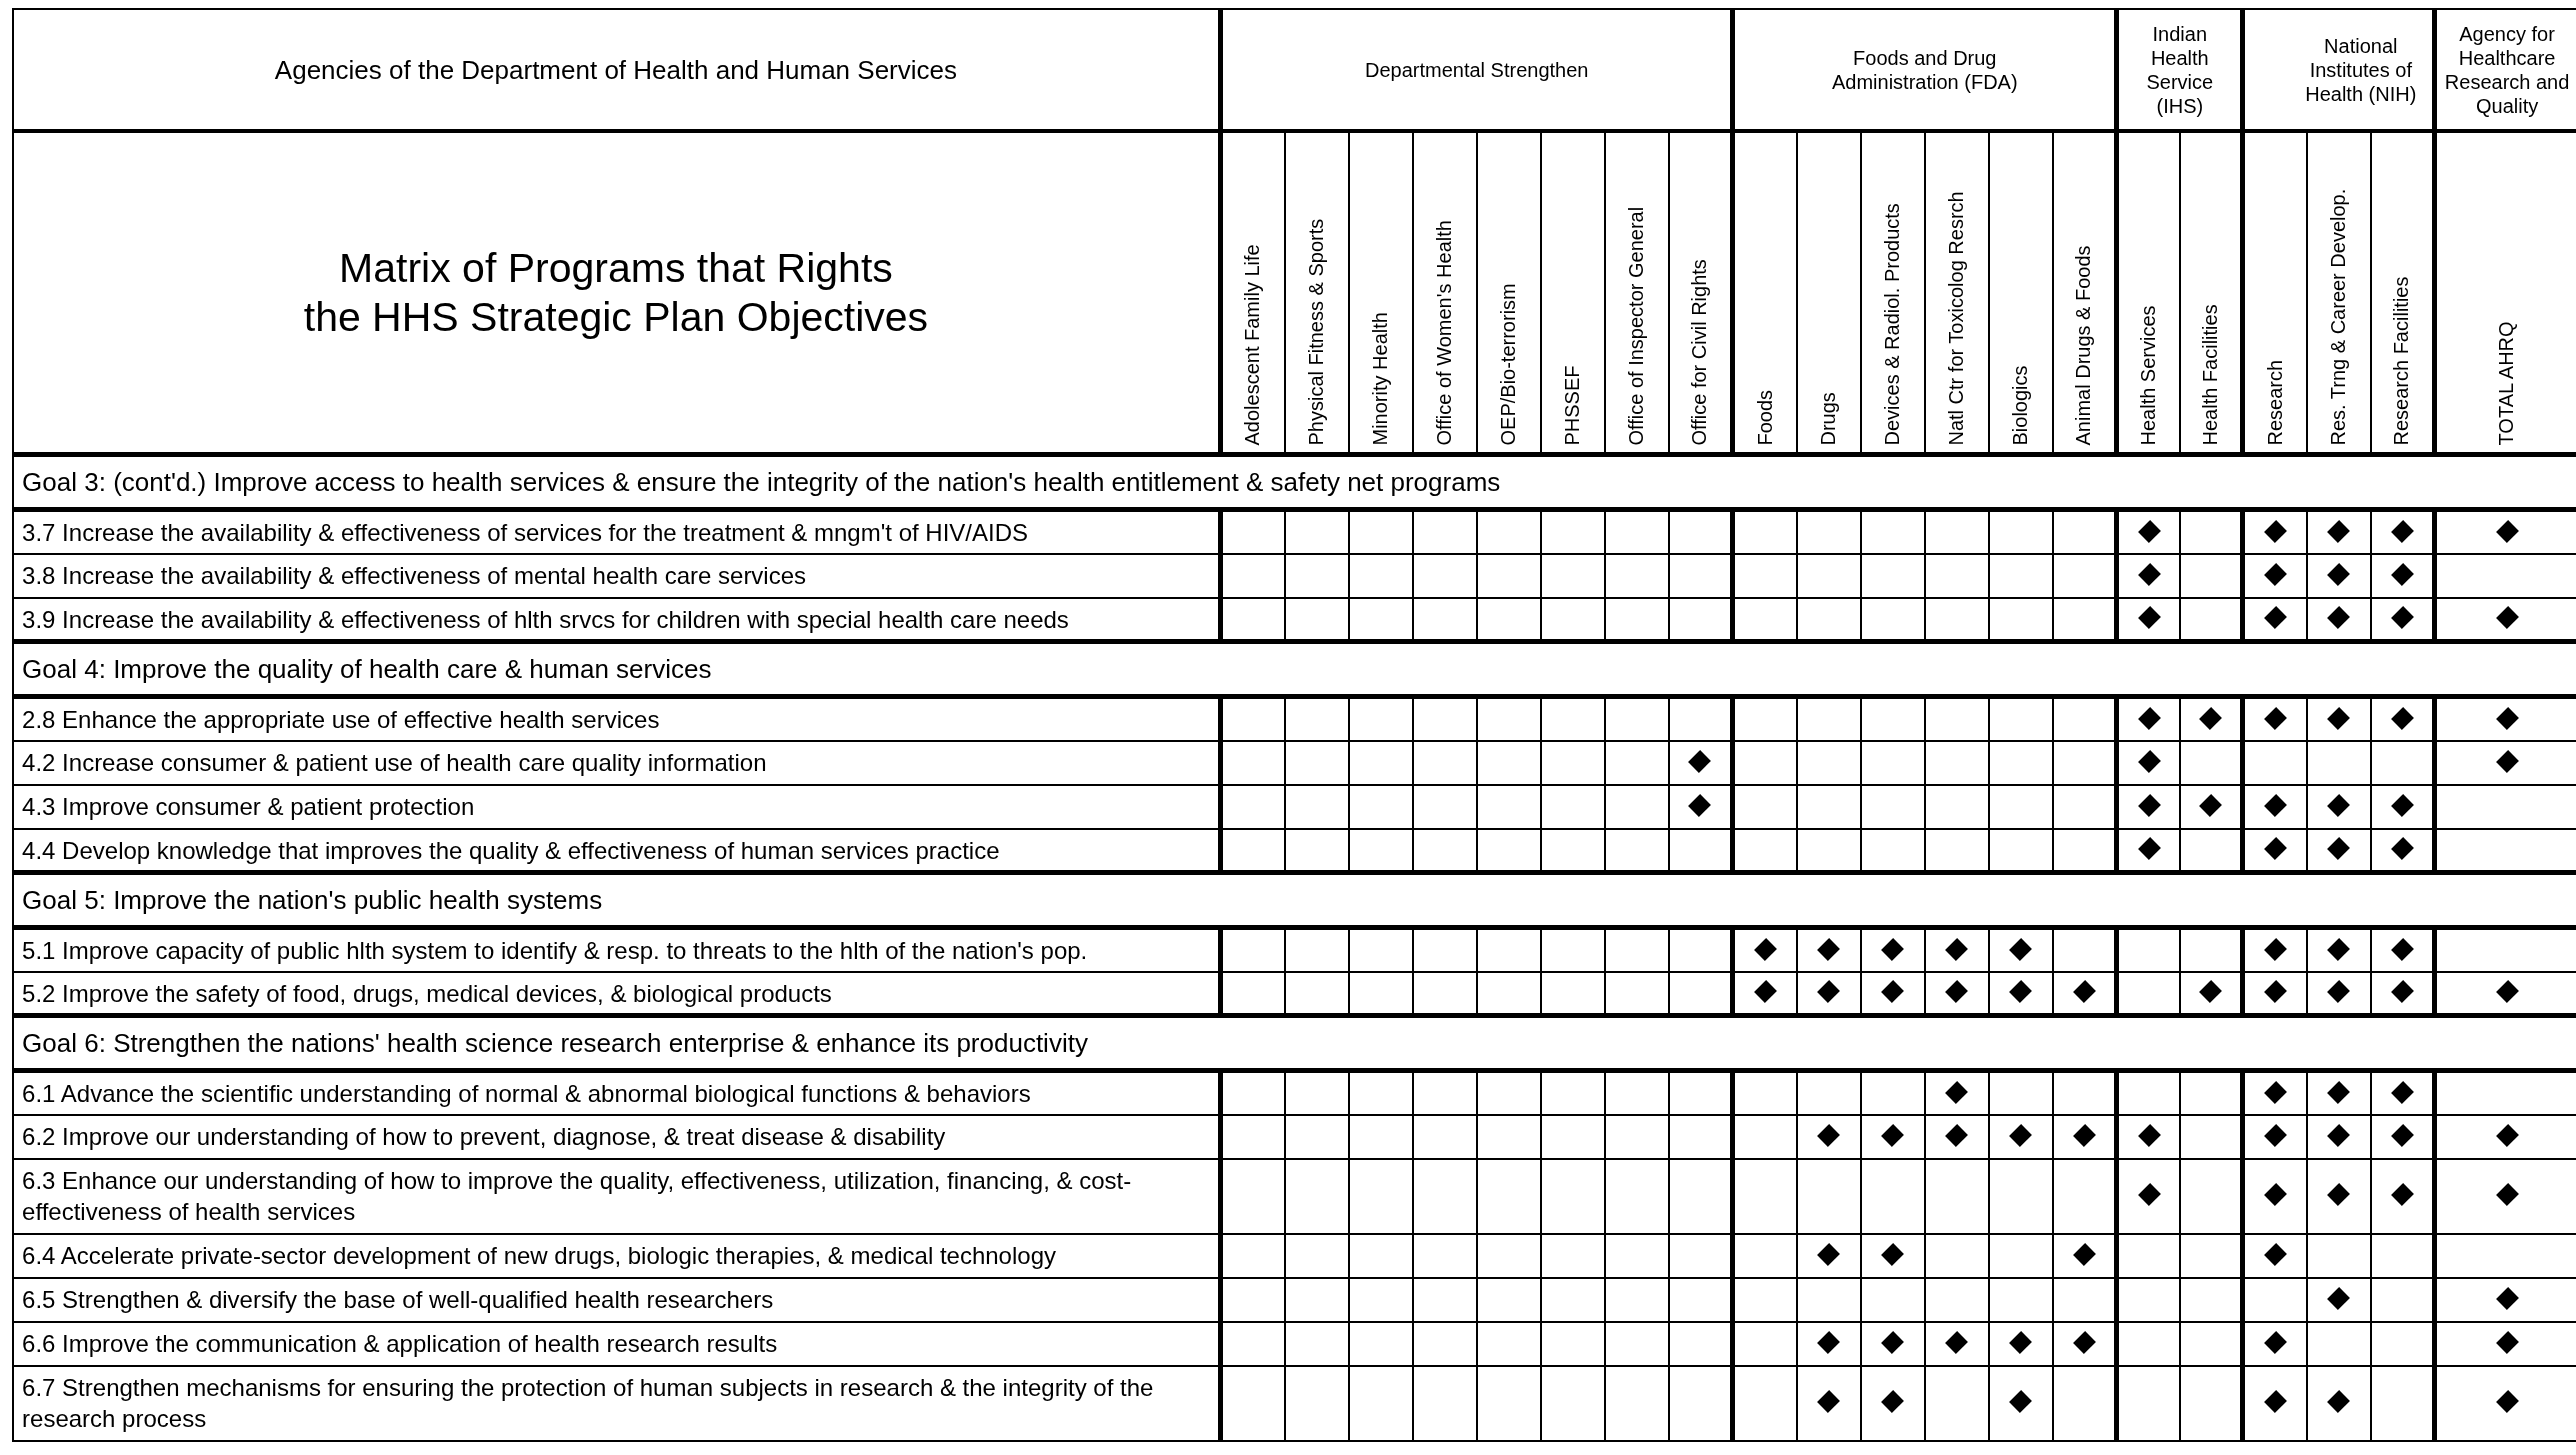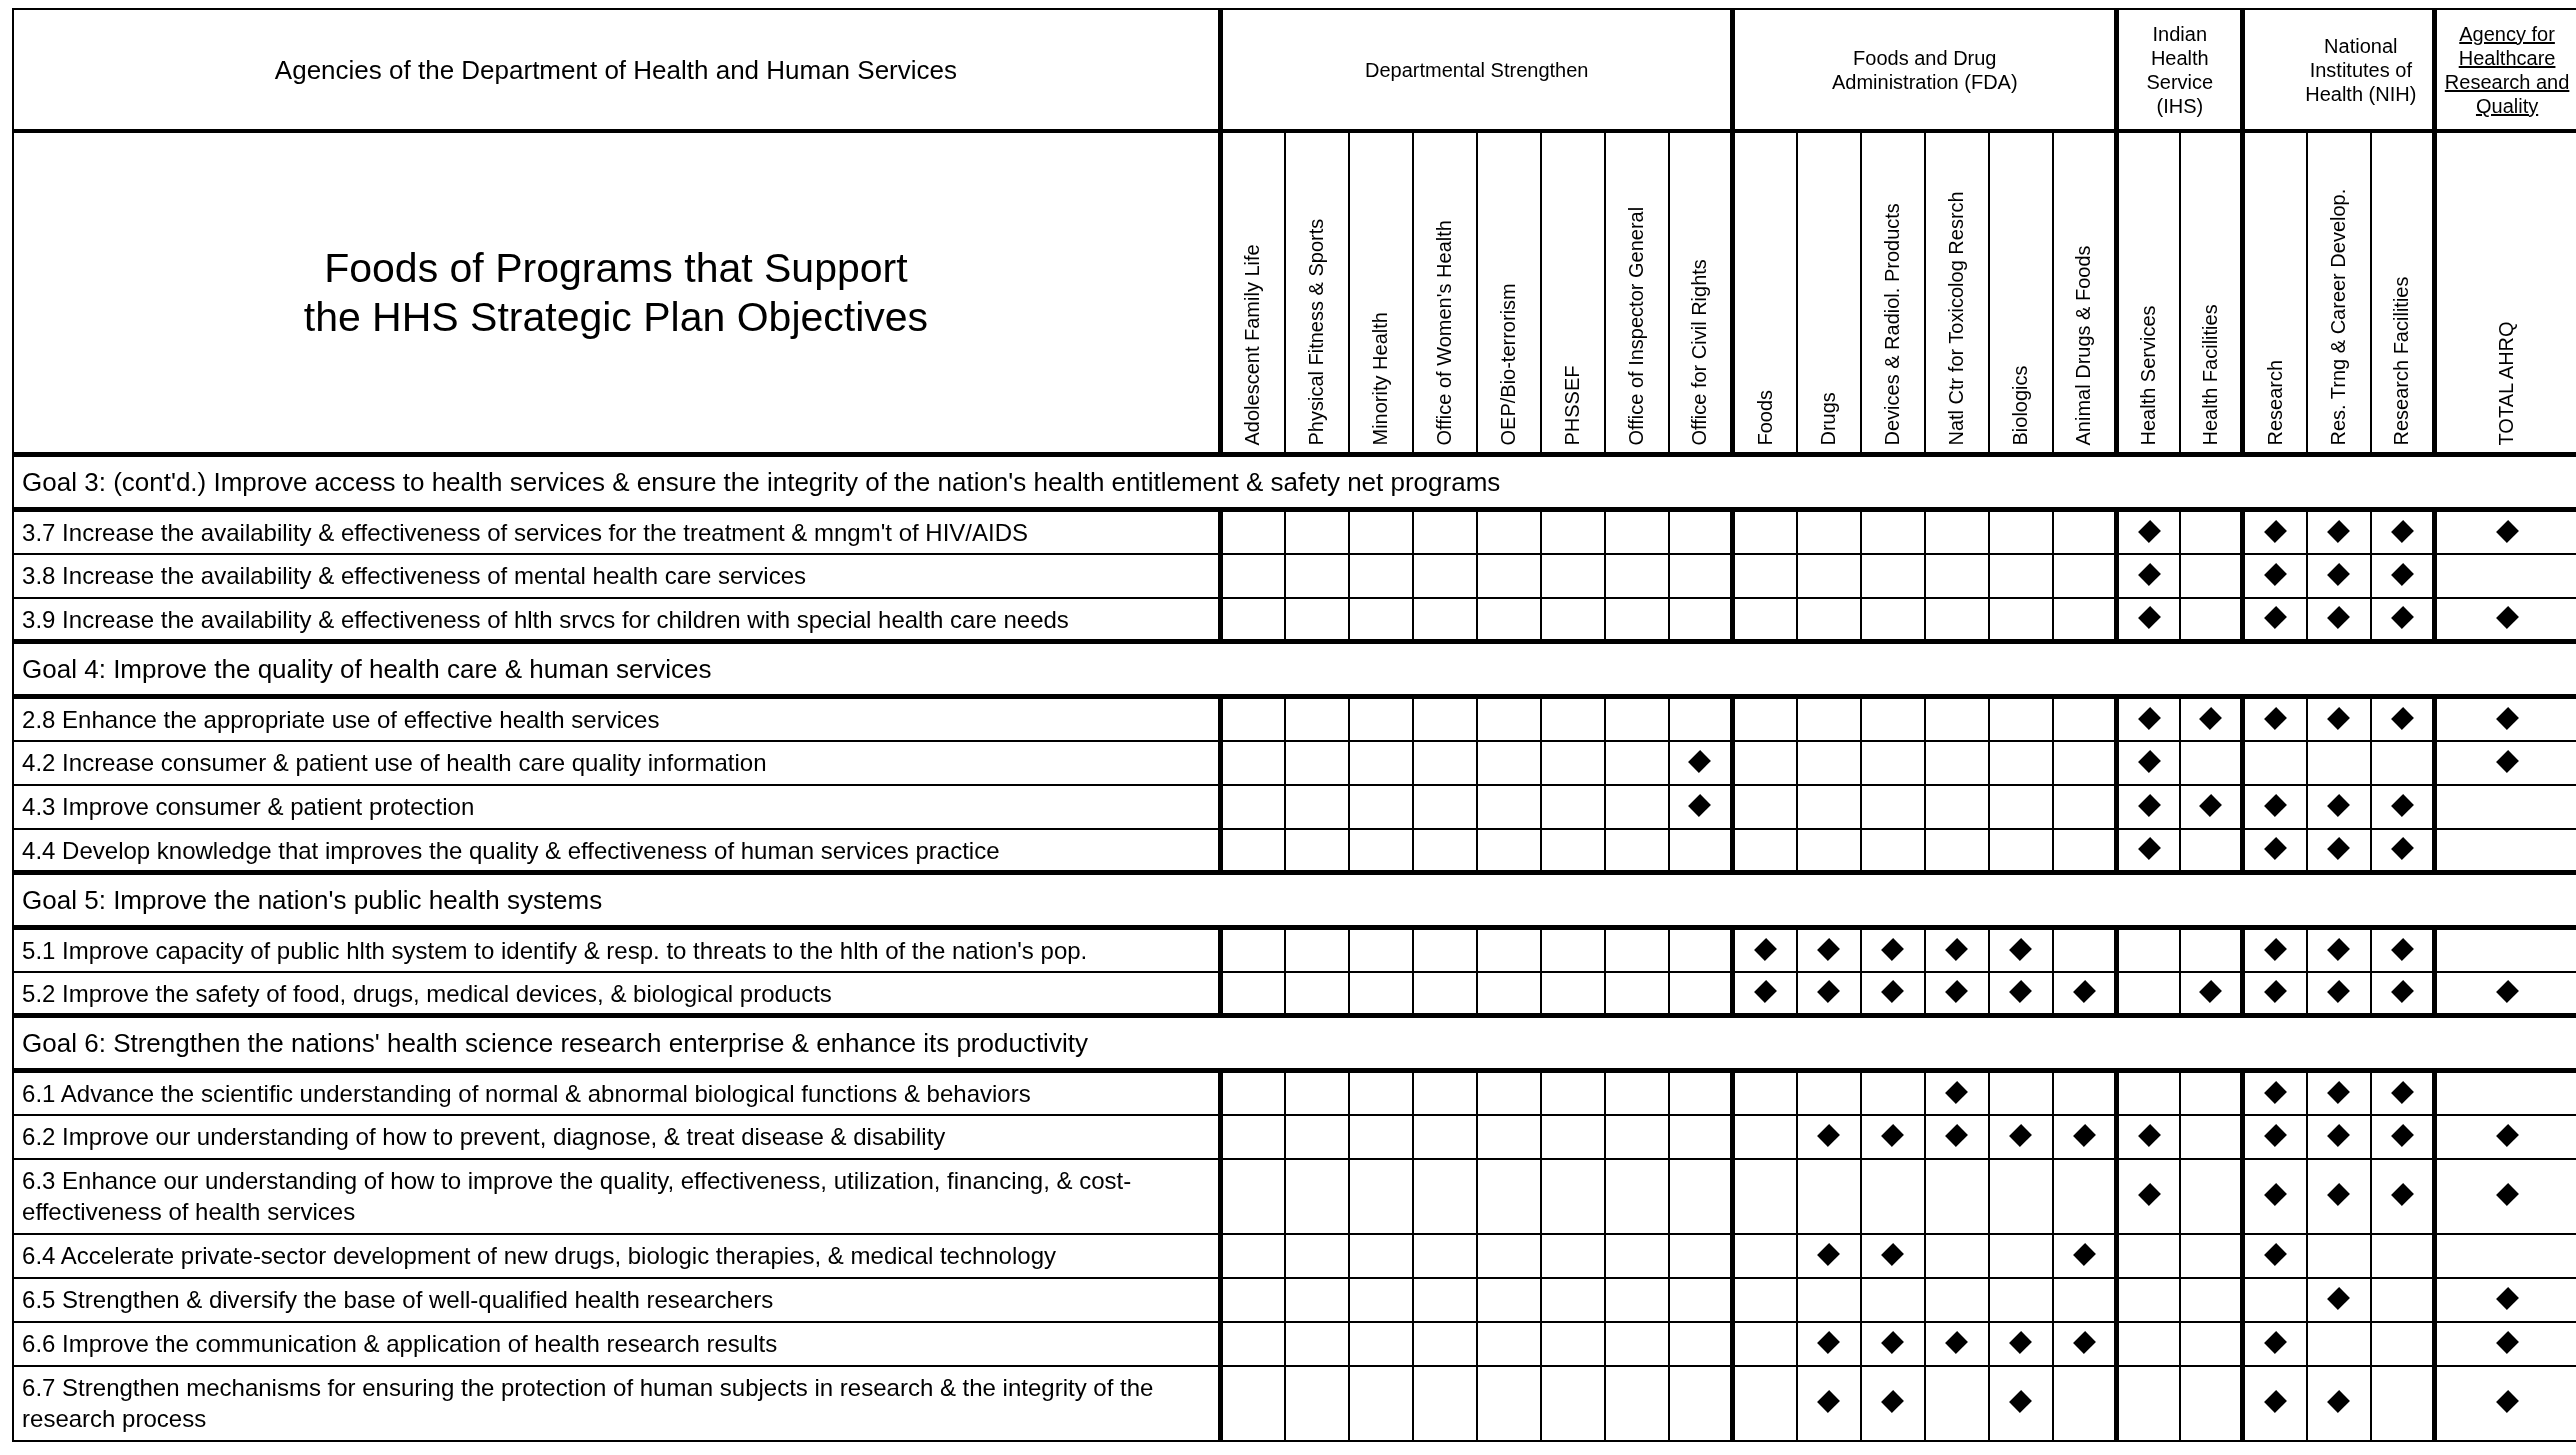--- a/index.html
+++ b/index.html
@@ -44,25 +44,25 @@
       <col style="width:64px">
     <col style="width:143px">
   </colgroup>
   <thead>
     <tr>
       <th class="grp agencies">Agencies of the Department of Health and Human Services</th>
       <th class="grp thick-l" colspan="8">Departmental Strengthen</th>
       <th class="grp thick-l" colspan="6"><span style="display:inline-block;width:252px;">Foods and Drug Administration (FDA)</span></th>
       <th class="grp thick-l" colspan="2"><span style="display:inline-block;width:84px;">Indian Health Service (IHS)</span></th>
       <th class="grp thick-l" colspan="3"><span style="display:inline-block;width:126px;margin-left:44px;">National Institutes of Health (NIH)</span></th>
-      <th class="grp thick-l" colspan="1"><span style="display:inline-block;width:126px;text-decoration:underline;">Agency for Healthcare Research and Quality</span></th>
+      <th class="grp thick-l" colspan="1"><span style="display:inline-block;width:126px;">Agency for Healthcare Research and Quality</span></th>
     </tr>
     <tr id="colhead">
       <th class="title-cell">
-        <div>Foods of Programs that Support</div>
+        <div>Matrix of Programs that Rights</div>
         <div>the HHS Strategic Plan Objectives</div>
       </th>
     <th class="sub thick-l">
           <span class="vt">Adolescent Family Life</span>
         </th>
         <th class="sub">
           <span class="vt">Physical Fitness &amp; Sports</span>
         </th>
         <th class="sub">
           <span class="vt">Minority Health</span>

